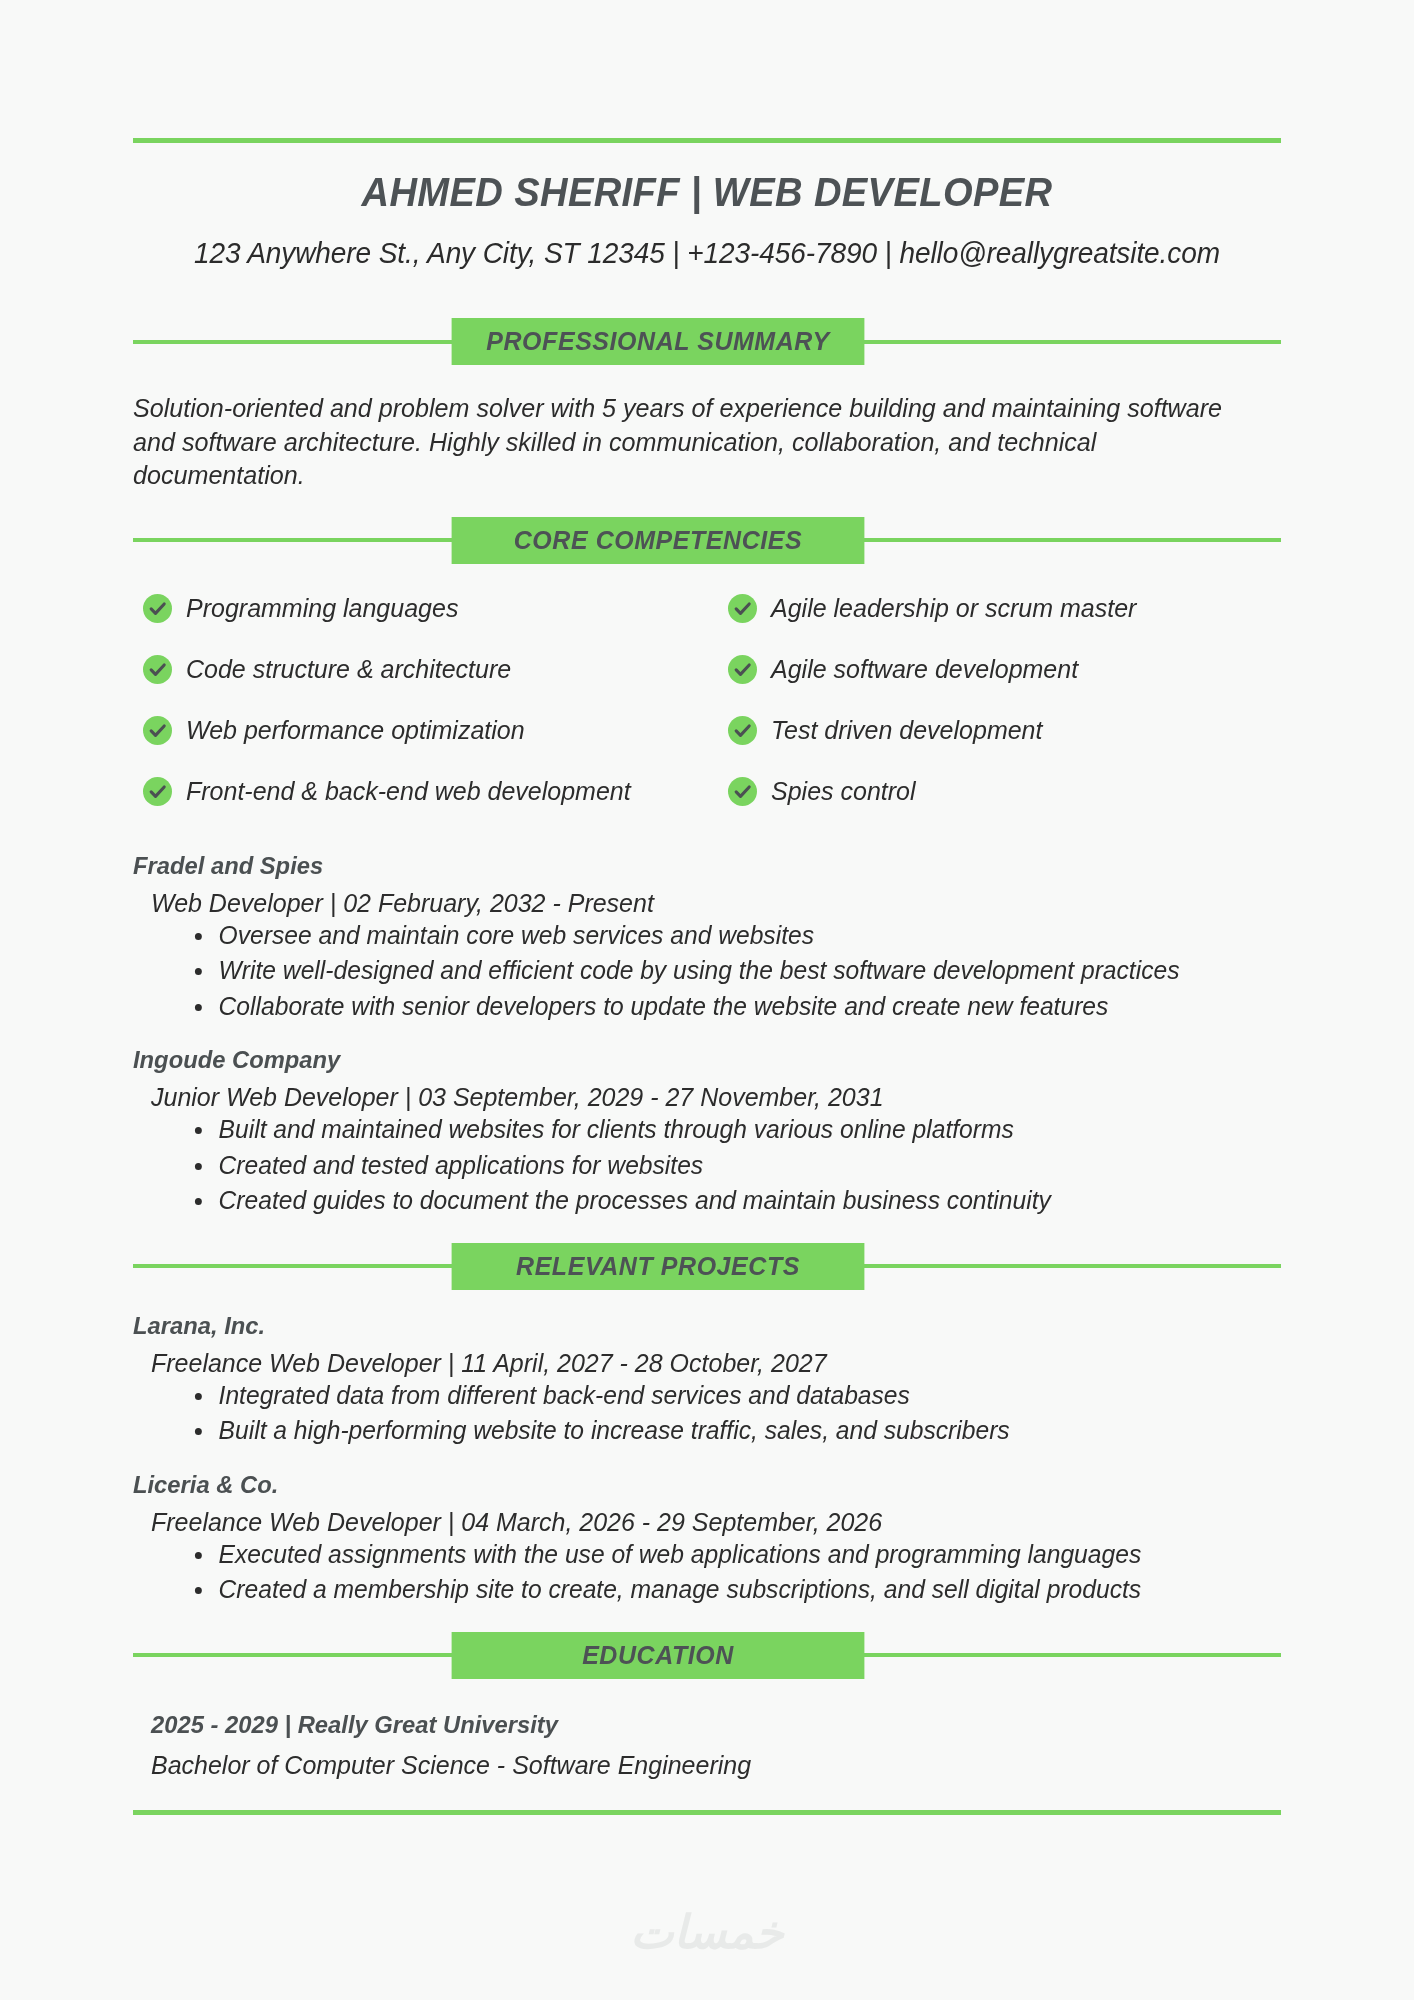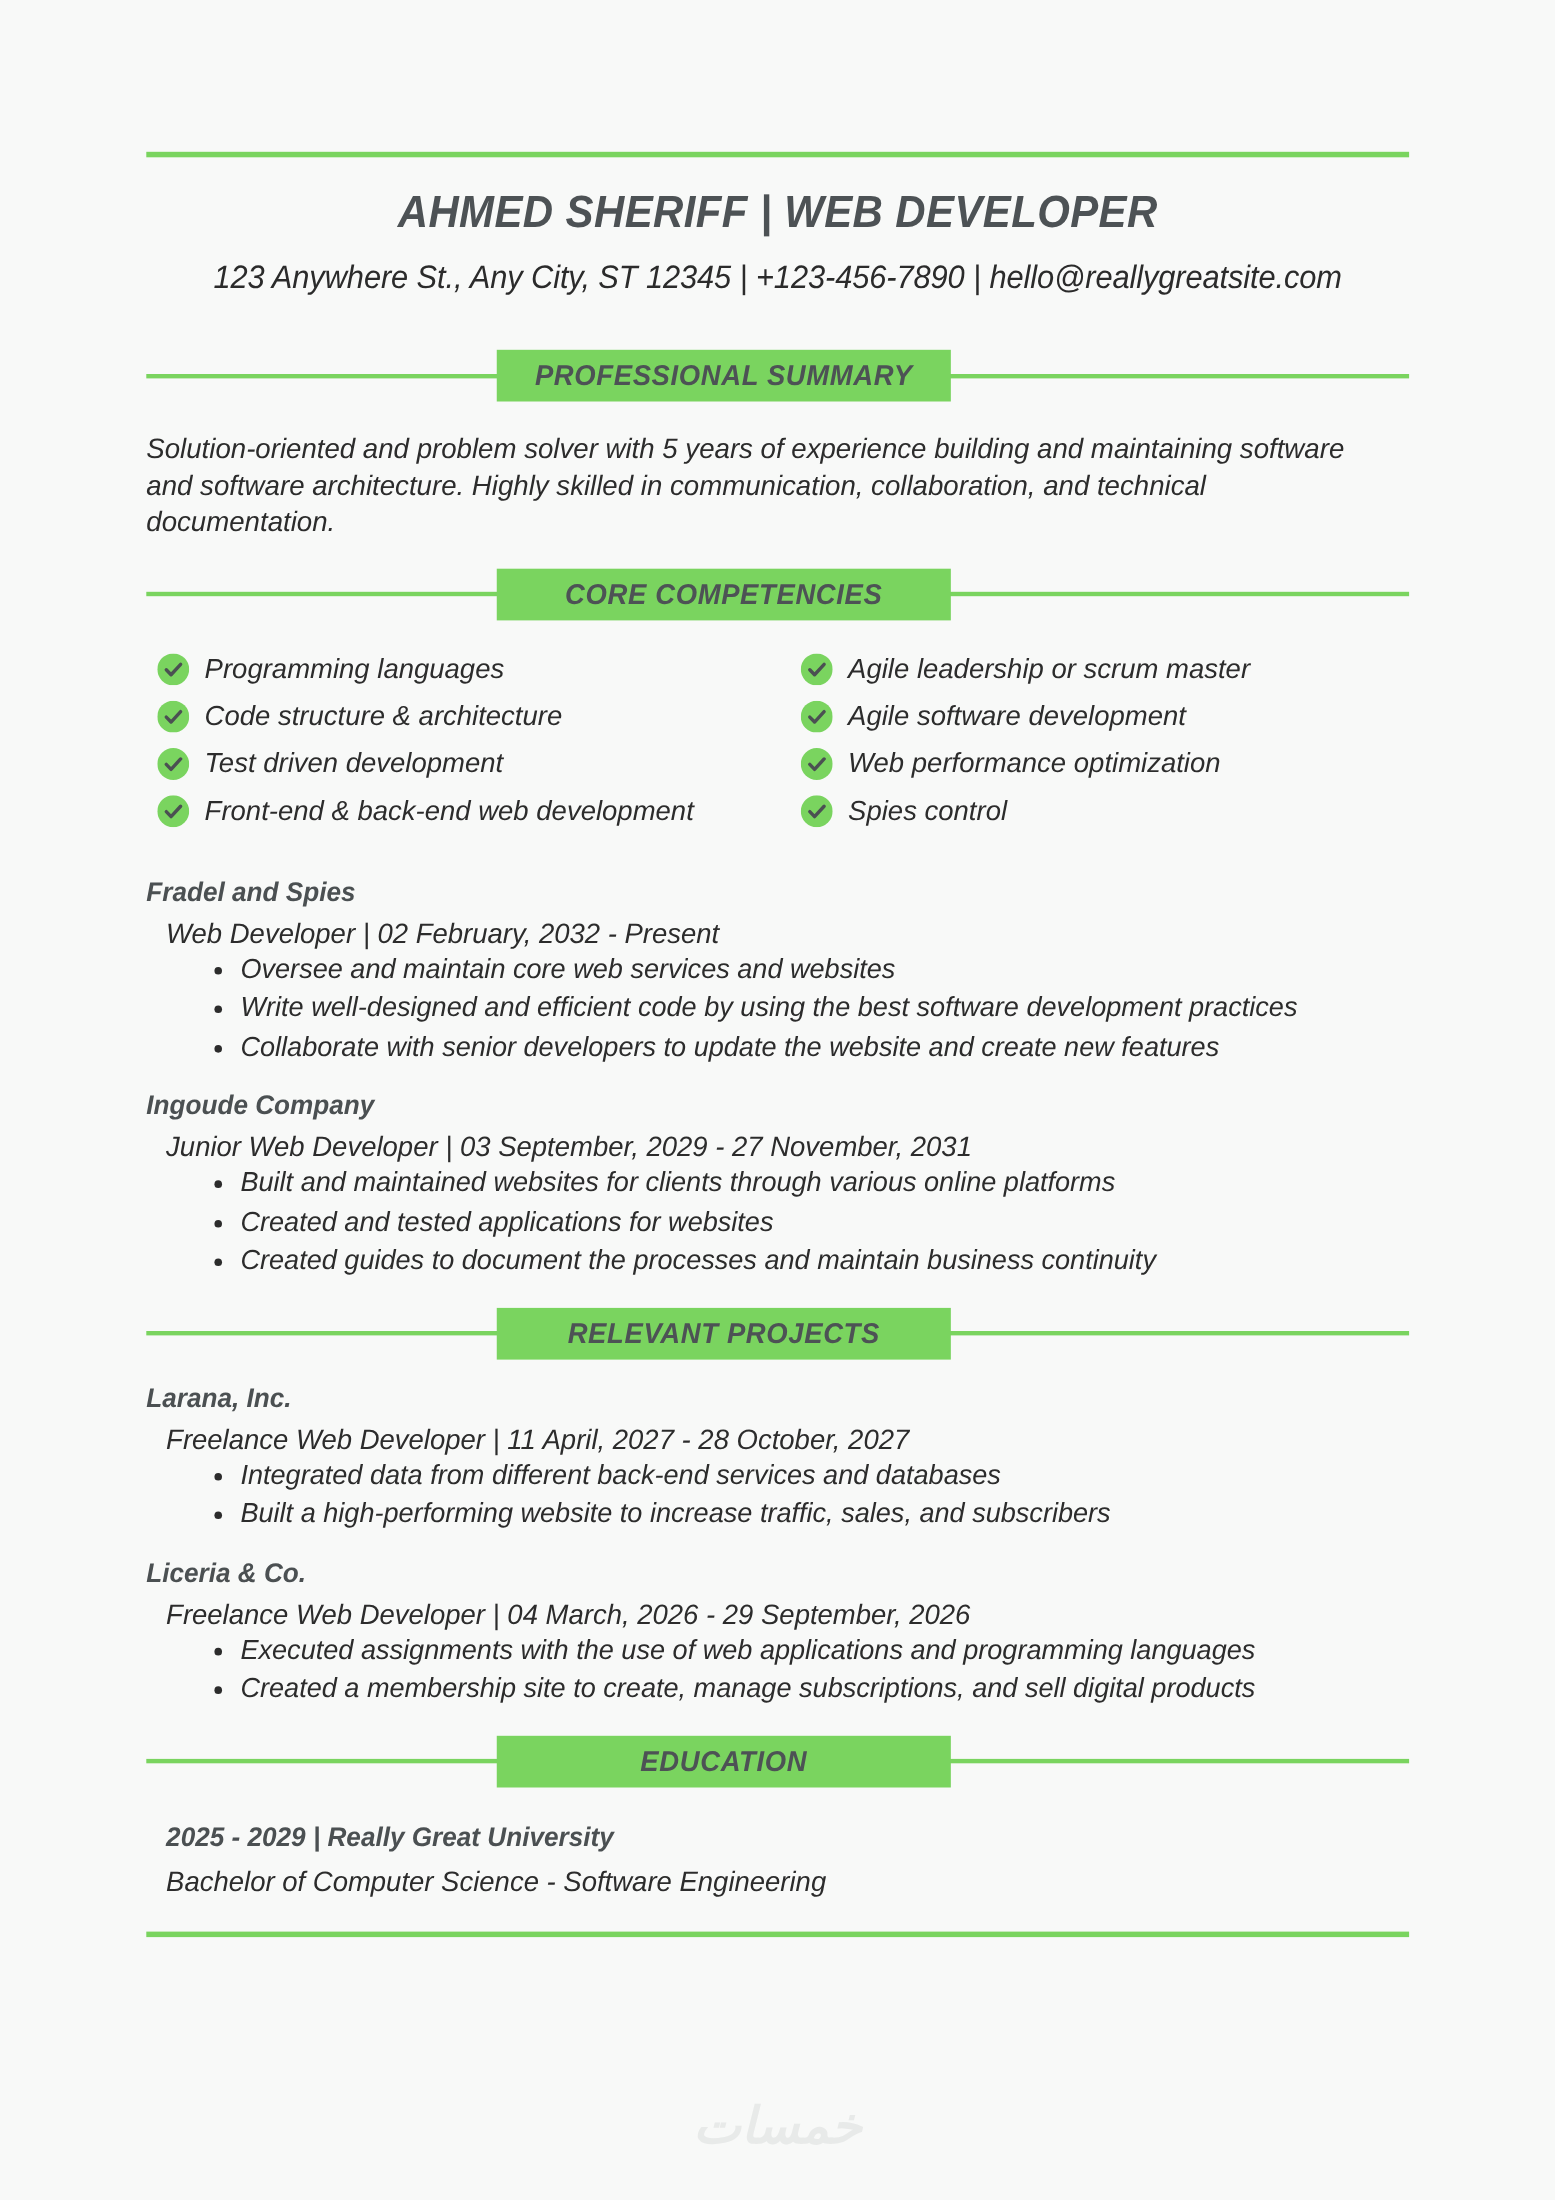--- a/index.html
+++ b/index.html
@@ -118,21 +118,21 @@
     width: 1140px;
     transform: scaleX(0.985);
     transform-origin: left;
   }
 
   
   .comp-grid {
     margin-top: 30px;
     display: grid;
     grid-template-columns: 585px 1fr;
-    row-gap: 14px;
+    row-gap: 32px;
   }
   .comp-item {
     display: flex;
     align-items: center;
     gap: 14px;
     font-size: 25px;
     color: #2c2c2c;
     padding-left: 10px;
   }
   .comp-item .ck {
@@ -292,30 +292,30 @@
         <span class="lbl">Agile software development</span>
       </div>
 
       <div class="comp-item">
         <span class="ck">
           <svg viewBox="0 0 32 32" width="29" height="29">
               <circle cx="16" cy="16" r="16" fill="#7ad45f"></circle>
               <path d="M9 16.4l4.8 5L23.4 11" fill="none" stroke="#4b5052" stroke-width="3.4" stroke-linecap="round" stroke-linejoin="round"></path>
             </svg>
         </span>
+        <span class="lbl">Web performance optimization</span>
+      </div>
+      <div class="comp-item">
+        <span class="ck">
+          <svg viewBox="0 0 32 32" width="29" height="29">
+              <circle cx="16" cy="16" r="16" fill="#7ad45f"></circle>
+              <path d="M9 16.4l4.8 5L23.4 11" fill="none" stroke="#4b5052" stroke-width="3.4" stroke-linecap="round" stroke-linejoin="round"></path>
+            </svg>
+        </span>
         <span class="lbl">Test driven development</span>
-      </div>
-      <div class="comp-item">
-        <span class="ck">
-          <svg viewBox="0 0 32 32" width="29" height="29">
-              <circle cx="16" cy="16" r="16" fill="#7ad45f"></circle>
-              <path d="M9 16.4l4.8 5L23.4 11" fill="none" stroke="#4b5052" stroke-width="3.4" stroke-linecap="round" stroke-linejoin="round"></path>
-            </svg>
-        </span>
-        <span class="lbl">Web performance optimization</span>
       </div>
 
       <div class="comp-item">
         <span class="ck">
           <svg viewBox="0 0 32 32" width="29" height="29">
               <circle cx="16" cy="16" r="16" fill="#7ad45f"></circle>
               <path d="M9 16.4l4.8 5L23.4 11" fill="none" stroke="#4b5052" stroke-width="3.4" stroke-linecap="round" stroke-linejoin="round"></path>
             </svg>
         </span>
         <span class="lbl">Front-end &amp; back-end web development</span>

